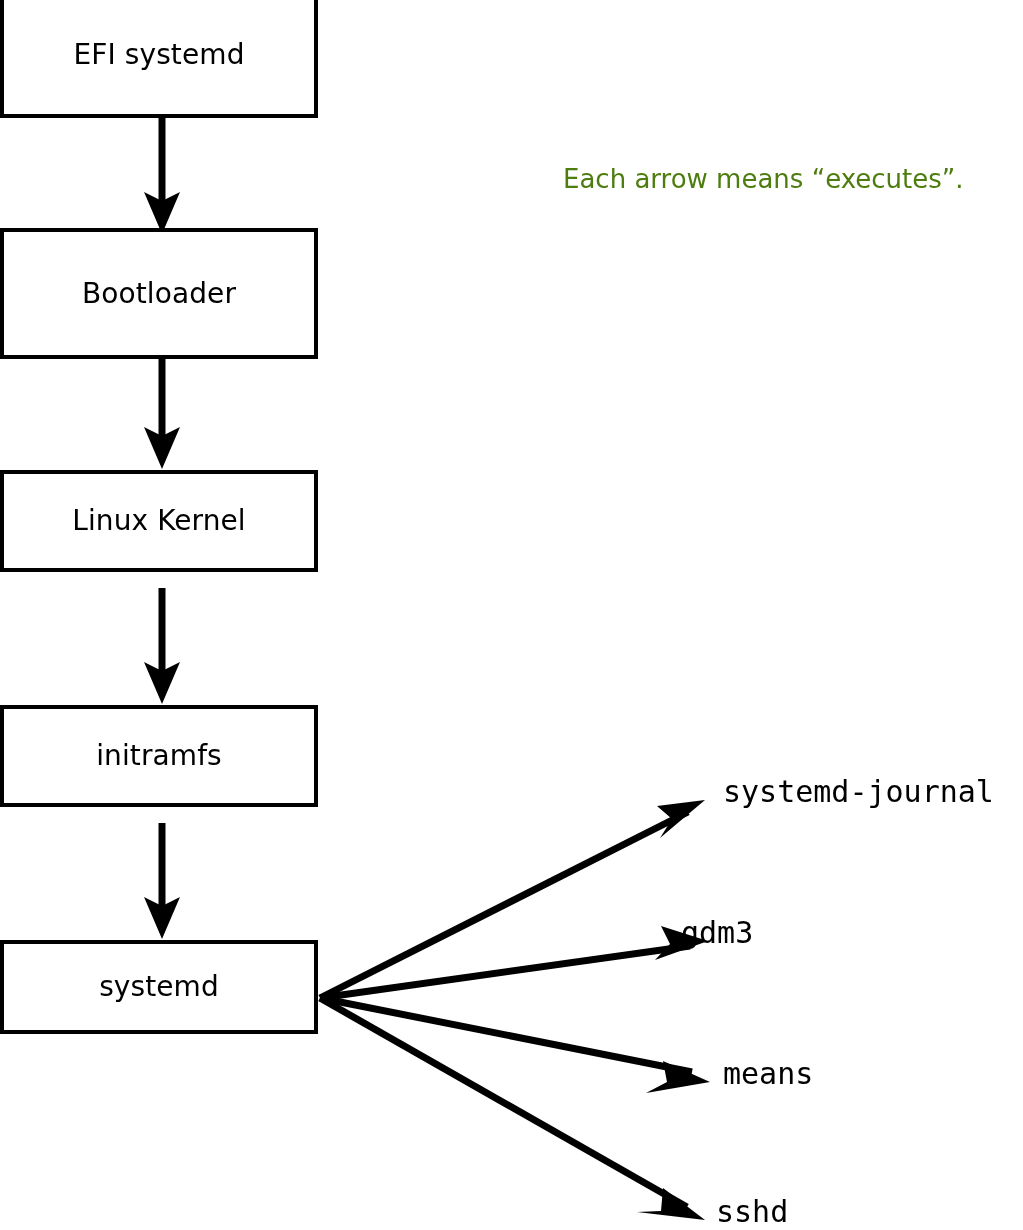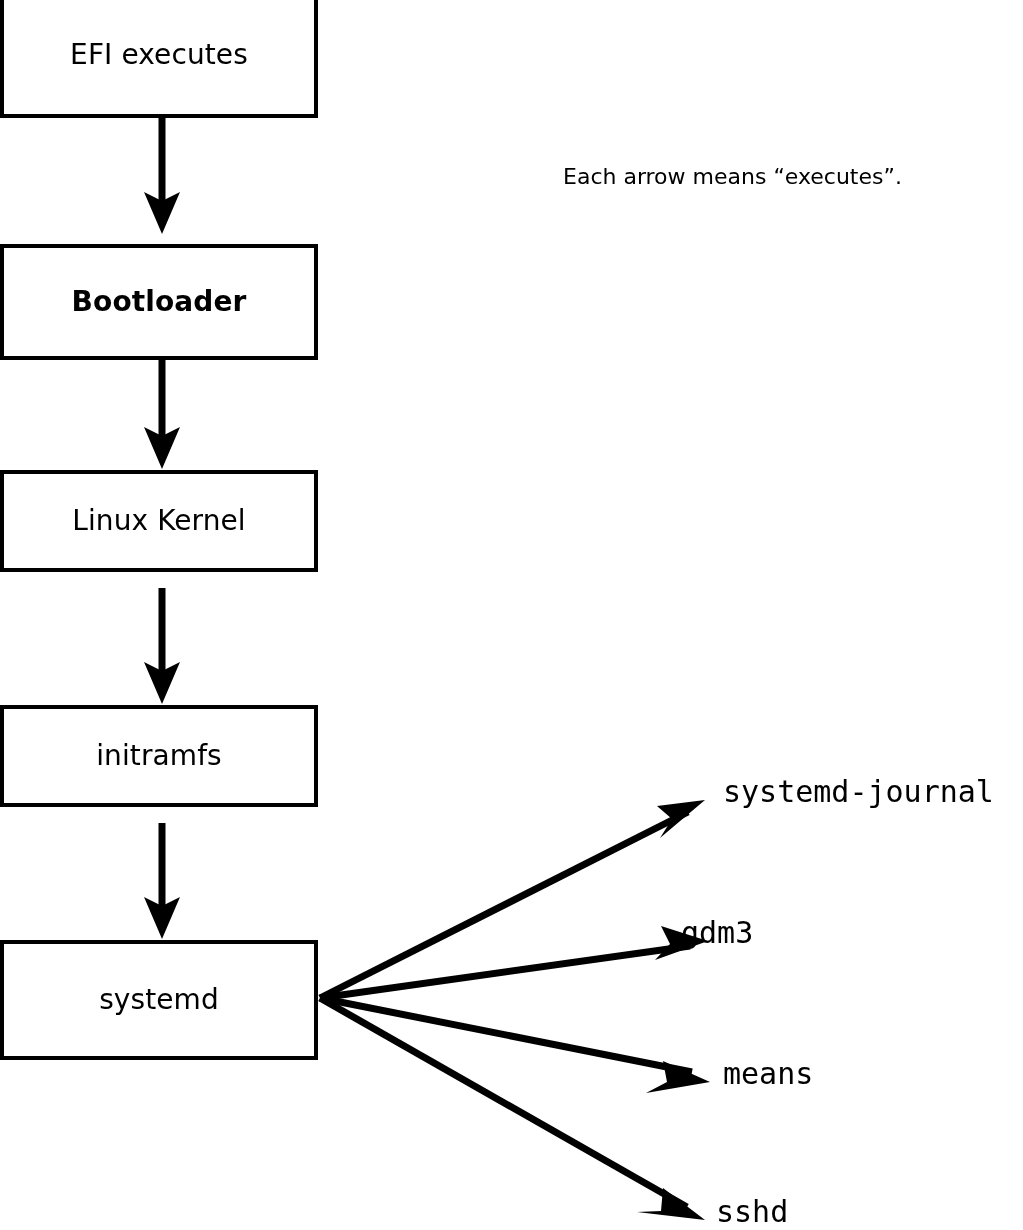--- a/index.html
+++ b/index.html
@@ -45,23 +45,23 @@
     position: absolute;
     font-family: "DejaVu Sans Mono", "Liberation Mono", monospace;
     font-size: 30px;
     line-height: 1;
     color: #000000;
     white-space: nowrap;
   }
   .note-text {
     position: absolute;
     font-family: "DejaVu Sans", "Liberation Sans", sans-serif;
-    font-size: 22px;
+    font-size: 26px;
     line-height: 1;
-    color: #000000;
+    color: #4d7c0f;
     white-space: nowrap;
   }
 </style>
 </head>
 <body>
 
 <div id="canvas">
 
   <svg id="diagram-svg" viewBox="0 0 1023 1230" xmlns="http://www.w3.org/2000/svg">
 
@@ -94,36 +94,36 @@
       <line x1="320" y1="998" x2="692" y2="1072" stroke="#000000" stroke-width="7"></line>
       <polygon points="710,1082 663,1061 667,1082 646,1093" fill="#000000"></polygon>
     </g>
     <g>
       <line x1="320" y1="998" x2="687" y2="1207" stroke="#000000" stroke-width="7"></line>
       <polygon points="705,1220 663,1188 661,1211 637,1212" fill="#000000"></polygon>
     </g>
   </svg>
 
   <div class="stage-box" style="left:0px; top:-8px; width:318px; height:126px;">
-    <span class="stage-label">EFI executes</span>
+    <span class="stage-label">EFI systemd</span>
   </div>
 
-  <div class="stage-box" style="left:0px; top:244px; width:318px; height:116px;font-weight:bold;">
+  <div class="stage-box" style="left:0px; top:228px; width:318px; height:131px;">
     <span class="stage-label">Bootloader</span>
   </div>
 
   <div class="stage-box" style="left:0px; top:470px; width:318px; height:102px;">
     <span class="stage-label">Linux Kernel</span>
   </div>
 
   <div class="stage-box" style="left:0px; top:705px; width:318px; height:102px;">
     <span class="stage-label">initramfs</span>
   </div>
 
-  <div class="stage-box" style="left:0px; top:940px; width:318px; height:120px;">
+  <div class="stage-box" style="left:0px; top:940px; width:318px; height:94px;">
     <span class="stage-label">systemd</span>
   </div>
 
   <div class="leaf-label" style="left:723px; top:777px;">systemd-journal</div>
 
   <div class="leaf-label" style="left:681px; top:918px;text-align:right;">gdm3</div>
 
   <div class="leaf-label" style="left:723px; top:1059px;">means</div>
 
   <div class="leaf-label" style="left:716px; top:1197px;">sshd</div>

